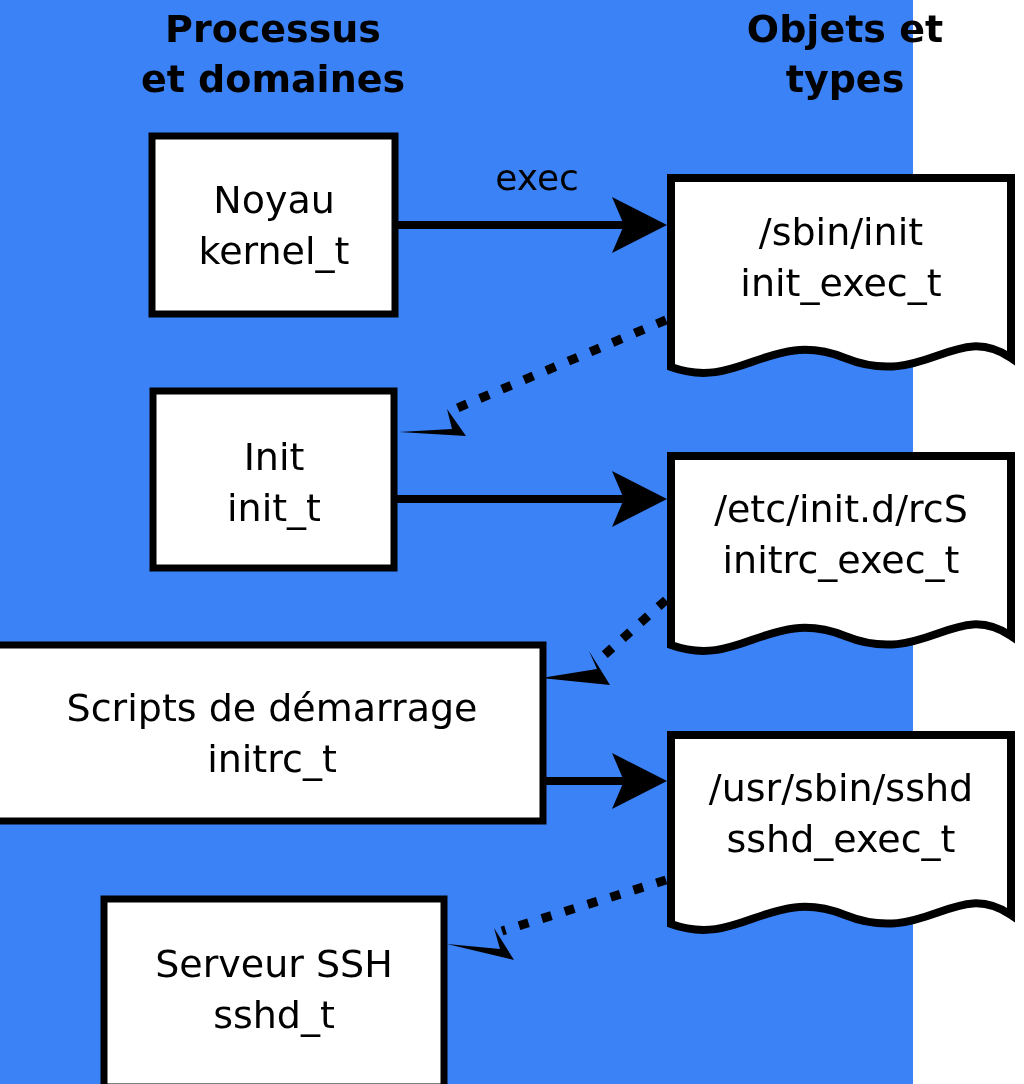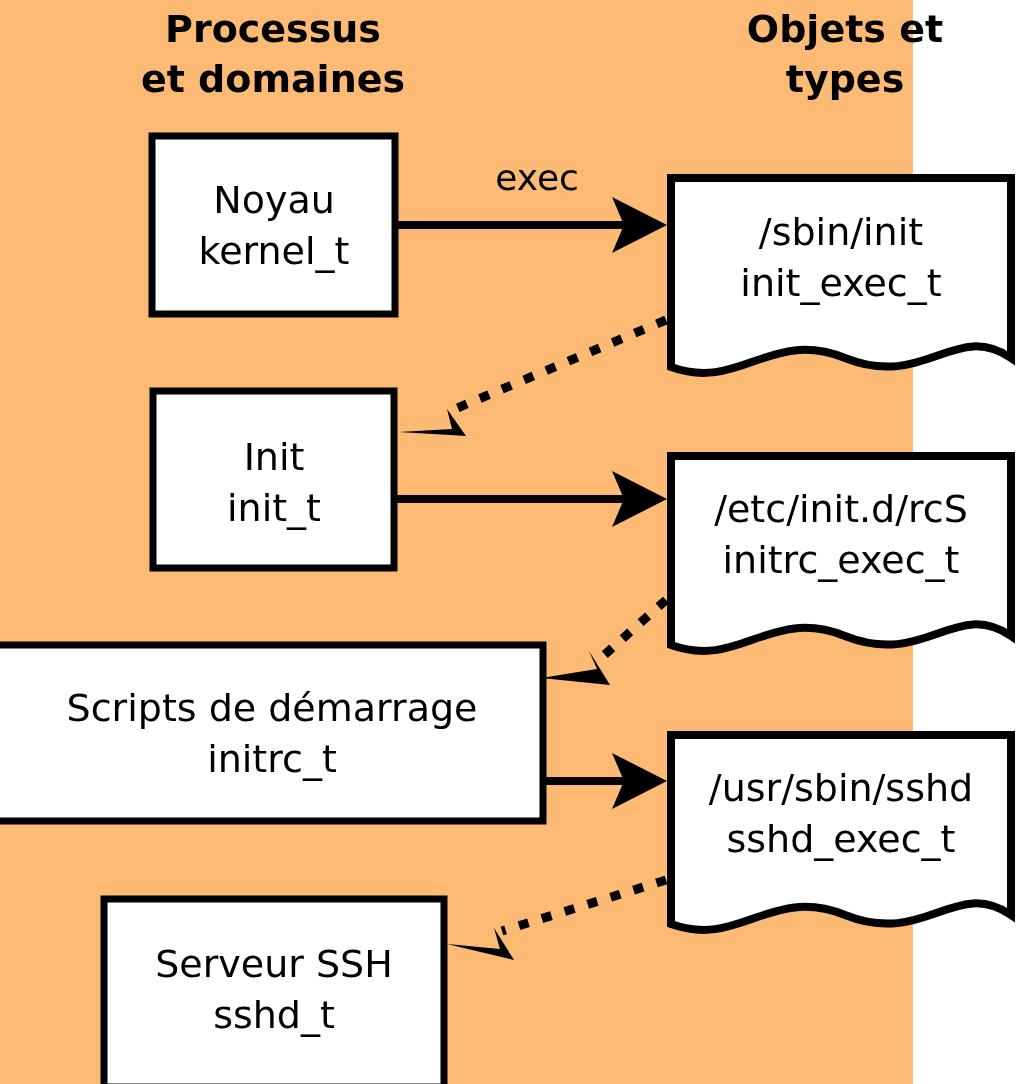--- a/index.html
+++ b/index.html
@@ -10,21 +10,21 @@
   body {
     width: 1024px;
     height: 1084px;
     overflow: hidden;
     font-family: "DejaVu Sans", sans-serif;
   }
   #diagram-root {
     position: relative;
     width: 913px;
     height: 1084px;
-    background: #fdba74;
+    background: #3b82f6;
     text-decoration: underline;
   }
   svg.diagram-canvas {
     display: block;
     width: 1024px;
     height: 1084px;
   }
   text.col-header {
     font-family: "DejaVu Sans", sans-serif;
     font-weight: bold;

